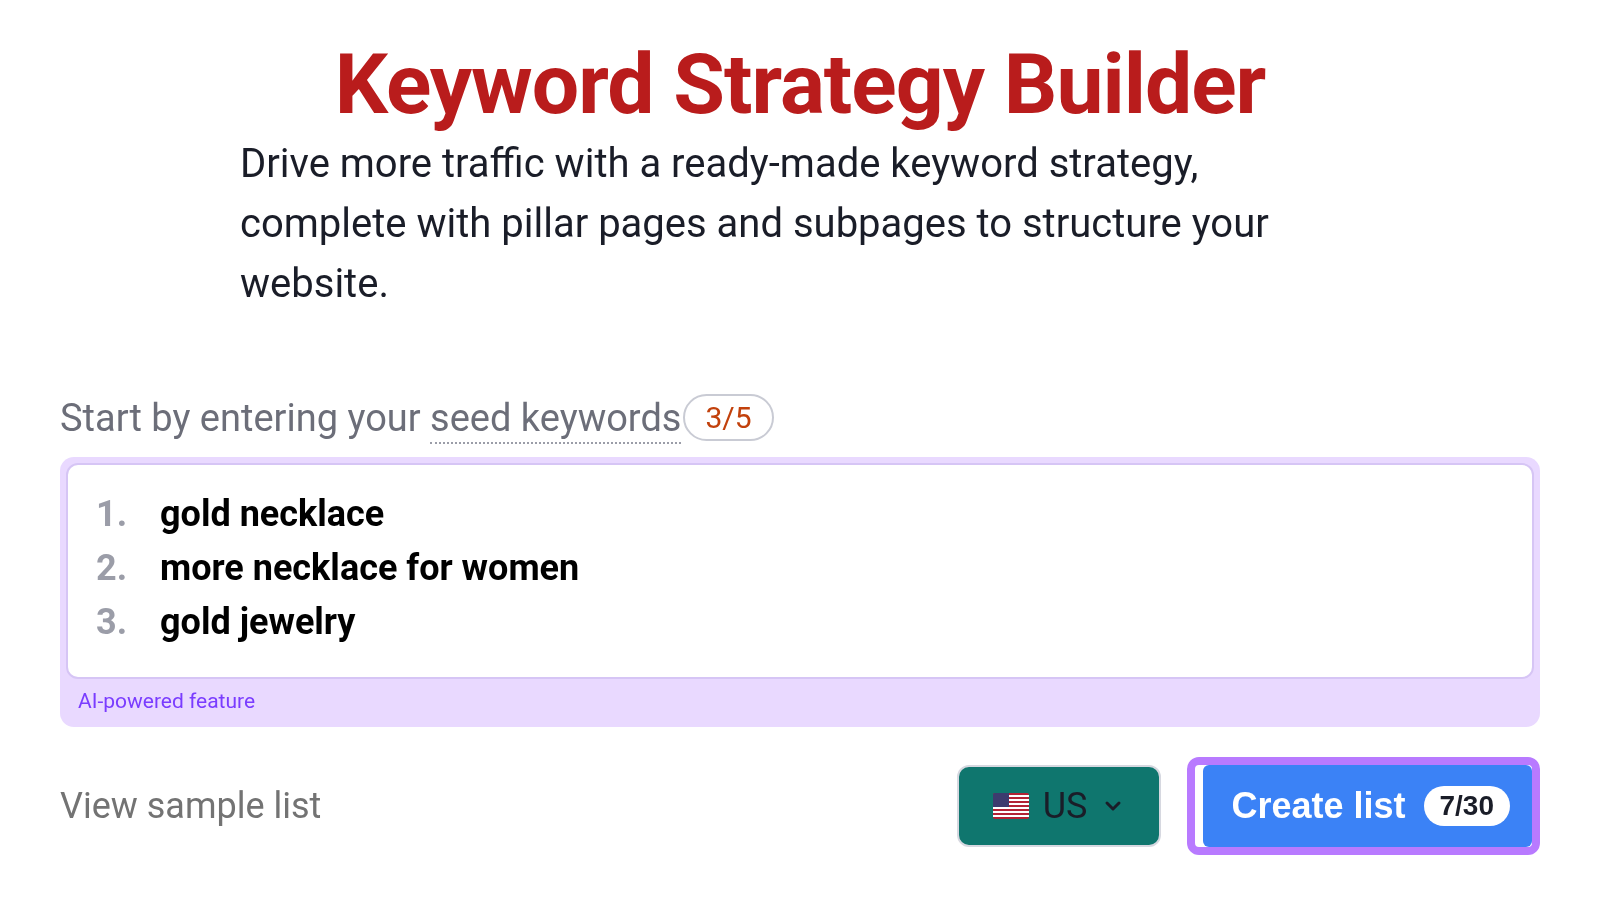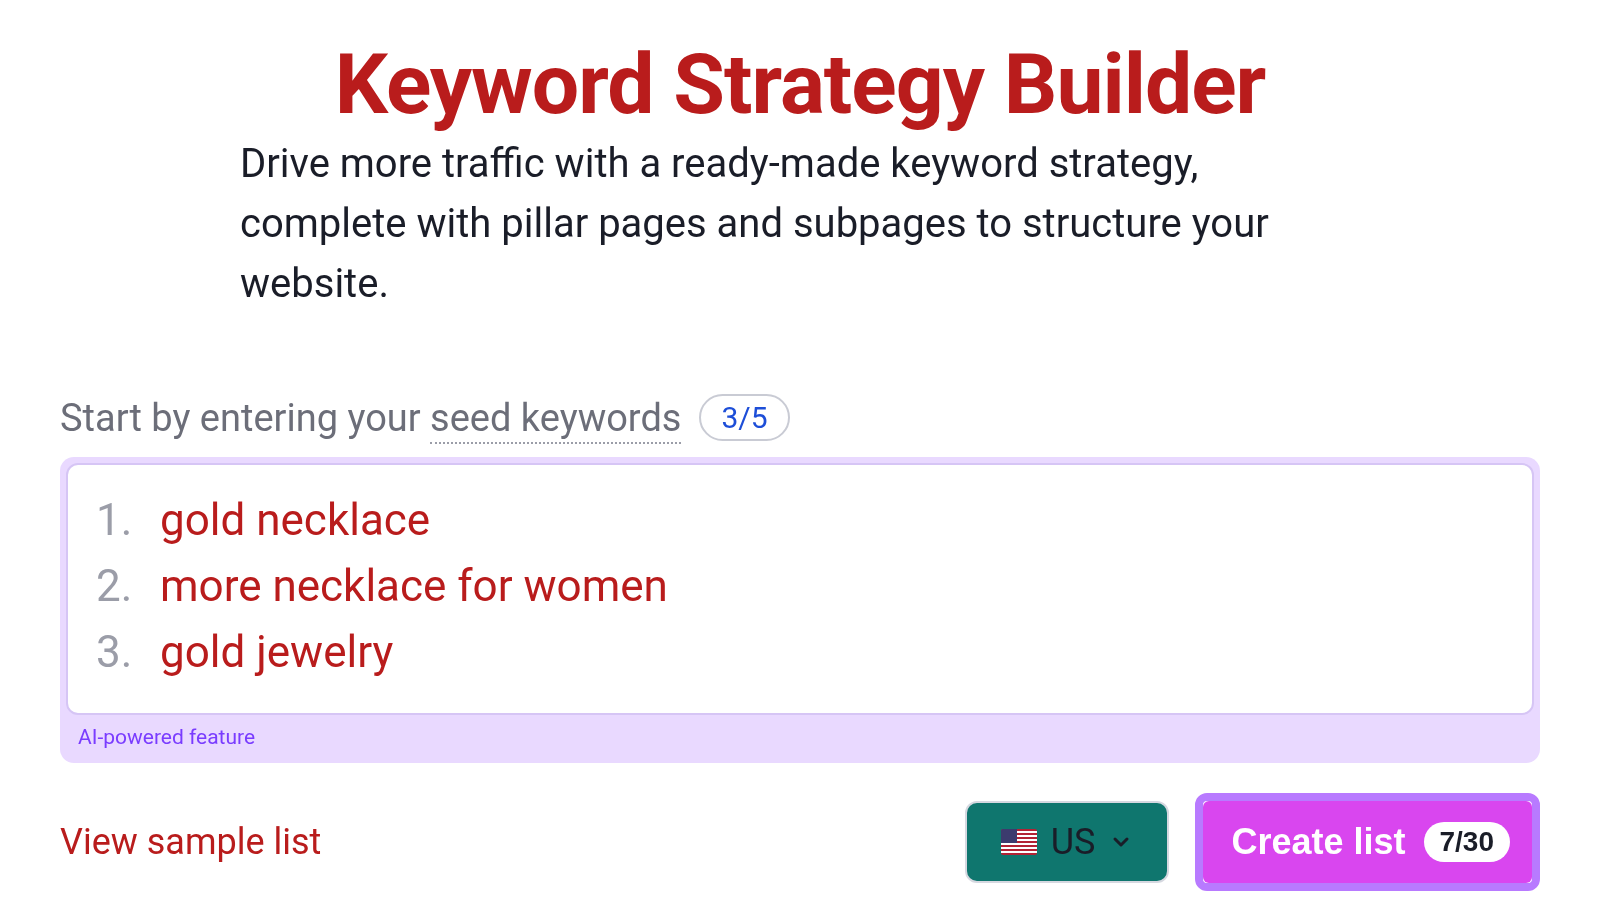--- a/index.html
+++ b/index.html
@@ -26,41 +26,41 @@
       font-weight: 400;
       color: #1a1d28;
       text-align: left;
       line-height: 1.5;
       max-width: 1120px;
       margin: 0 auto 80px auto;
     }
     .seed-label-row {
       display: flex;
       align-items: center;
-      gap: 18px;
+      gap: 2px;
       margin-bottom: 16px;
     }
     .seed-label {
       font-size: 38px;
       color: #6c6e79;
       font-weight: 400;
     }
     .seed-label-underline {
       border-bottom: 2px dotted #9b9da8;
       padding-bottom: 2px;
     }
     .counter-badge {
       display: inline-flex;
       align-items: center;
       justify-content: center;
       border: 2px solid #c9cbd4;
       border-radius: 999px;
       padding: 4px 20px;
       font-size: 30px;
-      color: #1d4ed8;
+      color: #c2410c;
       font-weight: 400;
     }
     .input-wrapper {
       background: #e9d9ff;
       border-radius: 14px;
       padding: 6px 6px 0 6px;
       margin-bottom: 30px;
     }
     .input-box {
       background: #ffffff;
@@ -69,45 +69,45 @@
       padding: 22px 28px 28px 28px;
     }
     .keyword-list {
       list-style: none;
       counter-reset: kw-counter;
     }
     .keyword-list li {
       counter-increment: kw-counter;
       display: flex;
       align-items: baseline;
-      font-size: 44px;
+      font-size: 36px;
       line-height: 1.5;
-      color: #b91c1c;
-      font-weight: 400;
+      color: #000000;
+      font-weight: 700;
     }
     .keyword-list li::before {
       content: counter(kw-counter) ".";
       color: #9b9da8;
       width: 64px;
       flex-shrink: 0;
     }
     .ai-tag {
       font-size: 21px;
       color: #7a3cff;
       padding: 10px 12px 14px 12px;
       font-weight: 400;
     }
     .footer-row {
       display: flex;
       align-items: center;
       justify-content: space-between;
     }
     .view-sample-link {
       font-size: 36px;
-      color: #b91c1c;
+      color: #737373;
       font-weight: 400;
       cursor: pointer;
     }
     .footer-right {
       display: flex;
       align-items: center;
       gap: 26px;
     }
     .country-select {
       display: inline-flex;
@@ -162,28 +162,29 @@
       height: 24px;
     }
     .create-btn-highlight {
       border: 8px solid #b87aff;
       border-radius: 12px;
     }
     .create-btn {
       display: inline-flex;
       align-items: center;
       gap: 18px;
-      background: #d946ef;
+      background: #3b82f6;
       color: #ffffff;
       font-size: 36px;
       font-weight: 600;
       border: none;
       border-radius: 6px;
       padding: 20px 22px 20px 28px;
       cursor: pointer;
+      margin-left: 8px;
     }
     .create-count-badge {
       background: #ffffff;
       color: #1a1d28;
       font-size: 28px;
       font-weight: 600;
       border-radius: 999px;
       padding: 4px 16px;
     }
   </style>

